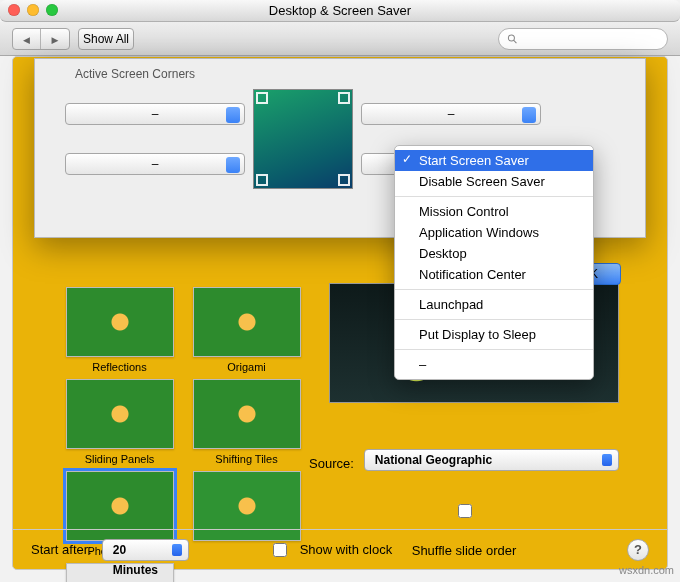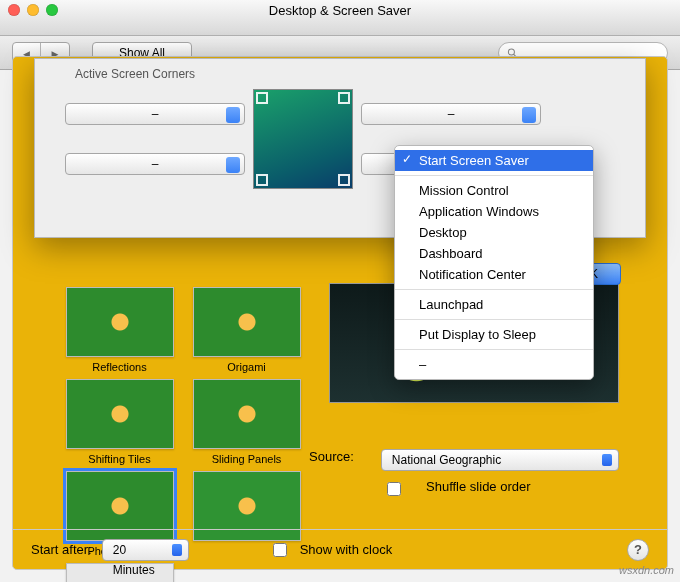--- a/index.html
+++ b/index.html
@@ -9,27 +9,28 @@
     height: 582px;
     font-family: "Lucida Grande", "Helvetica Neue", sans-serif;
     font-size: 13px;
     color: #000;
     background: #f2f2f2;
     overflow: hidden;
     position: relative;
   }
   
   .titlebar {
-    height: 36px;
+    height: 22px;
     background: linear-gradient(#f8f8f8, #d8d8d8);
     border-bottom: 1px solid #b0b0b0;
     text-align: center;
     line-height: 22px;
     font-size: 13px;
     position: relative;
+    border-radius: 6px;
   }
   .traffic {
     position: absolute; left: 8px; top: 4px; display: flex; gap: 7px;
   }
   .dot { width: 12px; height: 12px; border-radius: 50%; box-shadow: inset 0 0 1px rgba(0,0,0,.5);}
   .dot.red { background: #ff5f57; }
   .dot.yellow { background: #febc2e; }
   .dot.green { background: #28c840; }
   .toolbar {
     height: 34px;
@@ -39,22 +40,22 @@
   }
   .seg {
     display: inline-flex; border:1px solid #a5a5a5; border-radius:4px; overflow:hidden;
     background: linear-gradient(#fdfdfd,#e2e2e2); height:22px;
   }
   .seg button {
     width:28px; border:0; background:transparent; border-right:1px solid #b5b5b5;
   }
   .seg button:last-child { border-right:0; }
   .btn {
-    height:22px; padding:0 26px; border:1px solid #a5a5a5; border-radius:4px;
-    background: linear-gradient(#fdfdfd,#e2e2e2); font-size:12px;margin-left:14px;
+    height:22px; padding:0 4px; border:1px solid #a5a5a5; border-radius:4px;
+    background: linear-gradient(#fdfdfd,#e2e2e2); font-size:12px;
   }
   .search {
     margin-left:auto; width:170px; height:22px; border:1px solid #b5b5b5;
     border-radius:11px; background:#fff; display:flex; align-items:center; padding:0 8px;
   }
   .search input { border:0; outline:0; width:100%; font-size:12px; background:transparent;}
   .magnify { width:12px;height:12px; margin-right:4px; color:#888;}
   
   .prefsbody {
     position:absolute; left:12px; right:12px; top:56px; bottom:12px;
@@ -77,36 +78,36 @@
   }
   .ss-thumb.sel { outline:3px solid #3b82f6; }
   
   .preview {
     position:absolute; right:48px; top:226px; width:290px; height:120px;
     background:#122; border:1px solid #999;
     background-image: radial-gradient(circle at 30% 65%, #e7ff5a 0 20px, transparent 21px),
                       linear-gradient(#0e1a1a,#1d3030);
   }
   .source-row {
-    position:absolute; right:48px; top:392px; width:310px; display:flex; align-items:flex-start; gap:27px;
+    position:absolute; right:48px; top:392px; width:310px; display:flex; align-items:flex-end; gap:10px;
   }
   .popup {
     height:22px; border:1px solid #a6a6a6; border-radius:4px;
     background:linear-gradient(#fff,#e6e6e6); padding:0 22px 0 10px; position:relative;
-    font-size:12px; line-height:20px;
+    font-size:12px; line-height:20px;font-weight:bold;
   }
   .popup::after {
     content:""; position:absolute; right:6px; top:4px; width:10px; height:12px;
     background: linear-gradient(#4a90ff,#2563eb); border-radius:2px;
   }
   .chev { position:absolute; right:8px; top:5px; width:6px; height:10px; }
   .chev::before,.chev::after{content:"";position:absolute;left:0;border:3px solid transparent;}
   .chev::before{top:0;border-bottom-color:#fff;}
   .chev::after{bottom:0;border-top-color:#fff;}
-  .shuffle-row { position:absolute; right:48px; top:422px; width:310px; display:flex; gap:22px; }
+  .shuffle-row { position:absolute; right:48px; top:422px; width:310px; display:flex; align-items:center; gap:22px;flex-direction:column; }
   input[type=checkbox]{ width:14px;height:14px; }
   
   .bottom {
     position:absolute; left:0; right:0; bottom:0; height:40px;
     border-top:1px solid #c8c8c8; display:flex; align-items:center; padding:0 18px; gap:10px;
   }
   .bottom .help {
     margin-left:8px; width:22px;height:22px;border-radius:50%;
     background:linear-gradient(#fff,#e4e4e4);border:1px solid #a8a8a8;
     display:flex;align-items:center;justify-content:center;font-weight:bold;color:#555;
@@ -157,21 +158,21 @@
     background:#fff; border:1px solid #b8b8b8; border-radius:5px;
     box-shadow:0 8px 24px rgba(0,0,0,.35); padding:4px 0; font-size:13px;
   }
   .menu .item { padding:3px 14px 3px 24px; position:relative; white-space:nowrap;}
   .menu .item.sel { background:#2f6fe8; color:#fff;}
   .menu .item.sel::before{
     content:"✓"; position:absolute; left:7px; top:2px; font-size:12px;
   }
   .menu hr { border:0;border-top:1px solid #ddd; margin:4px 0;}
   .watermark{
-    position:absolute; right:6px; bottom:6px; font-size:11px; color:#888;font-style:italic;
+    position:absolute; right:6px; bottom:6px; font-size:11px; color:#888;
   }
   .arrow-tri { font-size:9px; color:#666; }
 </style>
 </head>
 <body>
 
 <div class="titlebar">
   <div class="traffic">
     <div class="dot red"></div>
     <div class="dot yellow"></div>
@@ -201,25 +202,25 @@
     <div class="ss-item">
       <div class="ss-thumb"></div>
       <div>Reflections</div>
     </div>
     <div class="ss-item">
       <div class="ss-thumb"></div>
       <div>Origami</div>
     </div>
     <div class="ss-item">
       <div class="ss-thumb"></div>
+      <div>Sliding Panels</div>
+    </div>
+    <div class="ss-item">
+      <div class="ss-thumb"></div>
       <div>Shifting Tiles</div>
-    </div>
-    <div class="ss-item">
-      <div class="ss-thumb"></div>
-      <div>Sliding Panels</div>
     </div>
     <div class="ss-item">
       <div class="ss-thumb sel"></div>
       <div>Photo Mobile</div>
     </div>
     <div class="ss-item">
       <div class="ss-thumb" style="background:#2f9333"></div>
     </div>
     <div class="ss-item">
       <div class="ss-thumb" style="background:#e8e8e8"></div>
@@ -280,25 +281,25 @@
     </div>
     <div class="corner-popup">
       <span>Start Screen Saver</span>
       <span class="chev"></span>
     </div>
   </div>
 </div>
 
 <div class="menu" id="menu">
     <div class="item sel">Start Screen Saver</div>
+    <div class="item">Disable Screen Saver</div>
     <hr>
     <div class="item">Mission Control</div>
     <div class="item">Application Windows</div>
     <div class="item">Desktop</div>
-    <div class="item">Dashboard</div>
     <div class="item">Notification Center</div>
     <hr>
     <div class="item">Launchpad</div>
     <hr>
     <div class="item">Put Display to Sleep</div>
     <hr>
     <div class="item">–</div>
   </div>
 
 <div class="watermark">wsxdn.com</div>

